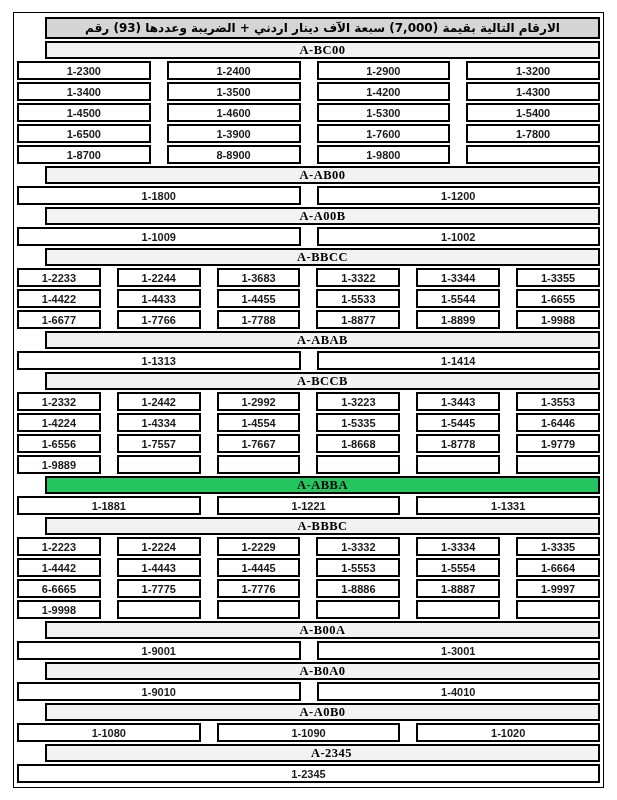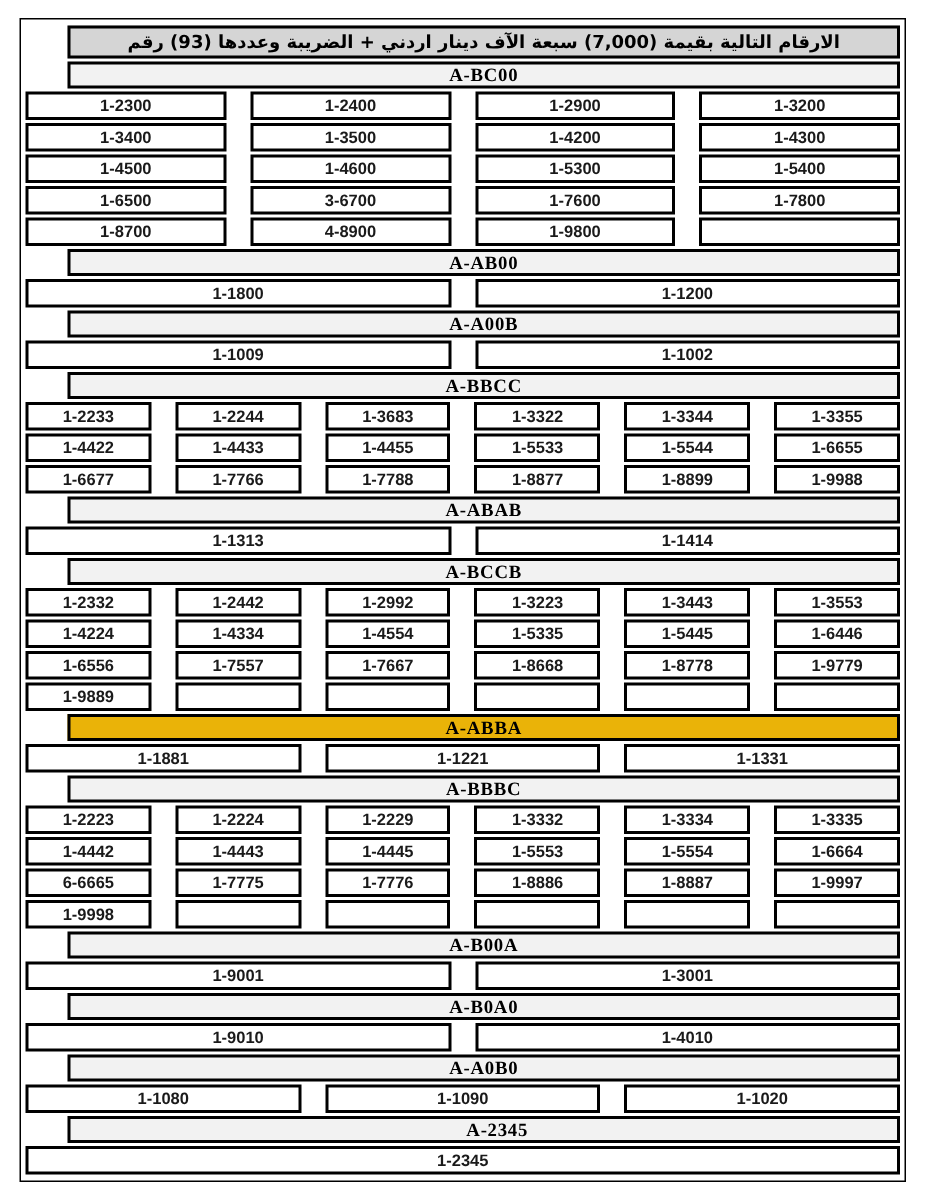--- a/index.html
+++ b/index.html
@@ -93,27 +93,27 @@
           <div class="cell">1-4300</div>
         </div>
         <div class="row">
           <div class="cell">1-4500</div>
           <div class="cell">1-4600</div>
           <div class="cell">1-5300</div>
           <div class="cell">1-5400</div>
         </div>
         <div class="row">
           <div class="cell">1-6500</div>
-          <div class="cell">3-6700</div>
+          <div class="cell">1-3900</div>
           <div class="cell">1-7600</div>
           <div class="cell">1-7800</div>
         </div>
         <div class="row">
           <div class="cell">1-8700</div>
-          <div class="cell">4-8900</div>
+          <div class="cell">8-8900</div>
           <div class="cell">1-9800</div>
           <div class="cell"></div>
         </div>
         <div class="bar section-header" style="background: rgb(242, 242, 242);">A-AB00</div>
         <div class="row">
           <div class="cell">1-1800</div>
           <div class="cell">1-1200</div>
         </div>
         <div class="bar section-header" style="background: rgb(242, 242, 242);">A-A00B</div>
         <div class="row">
@@ -176,21 +176,21 @@
           <div class="cell">1-9779</div>
         </div>
         <div class="row">
           <div class="cell">1-9889</div>
           <div class="cell"></div>
           <div class="cell"></div>
           <div class="cell"></div>
           <div class="cell"></div>
           <div class="cell"></div>
         </div>
-        <div class="bar section-header" style="background: #eab308;">A-ABBA</div>
+        <div class="bar section-header" style="background: #22c55e;">A-ABBA</div>
         <div class="row">
           <div class="cell">1-1881</div>
           <div class="cell">1-1221</div>
           <div class="cell">1-1331</div>
         </div>
         <div class="bar section-header" style="background: rgb(242, 242, 242);">A-BBBC</div>
         <div class="row">
           <div class="cell">1-2223</div>
           <div class="cell">1-2224</div>
           <div class="cell">1-2229</div>

